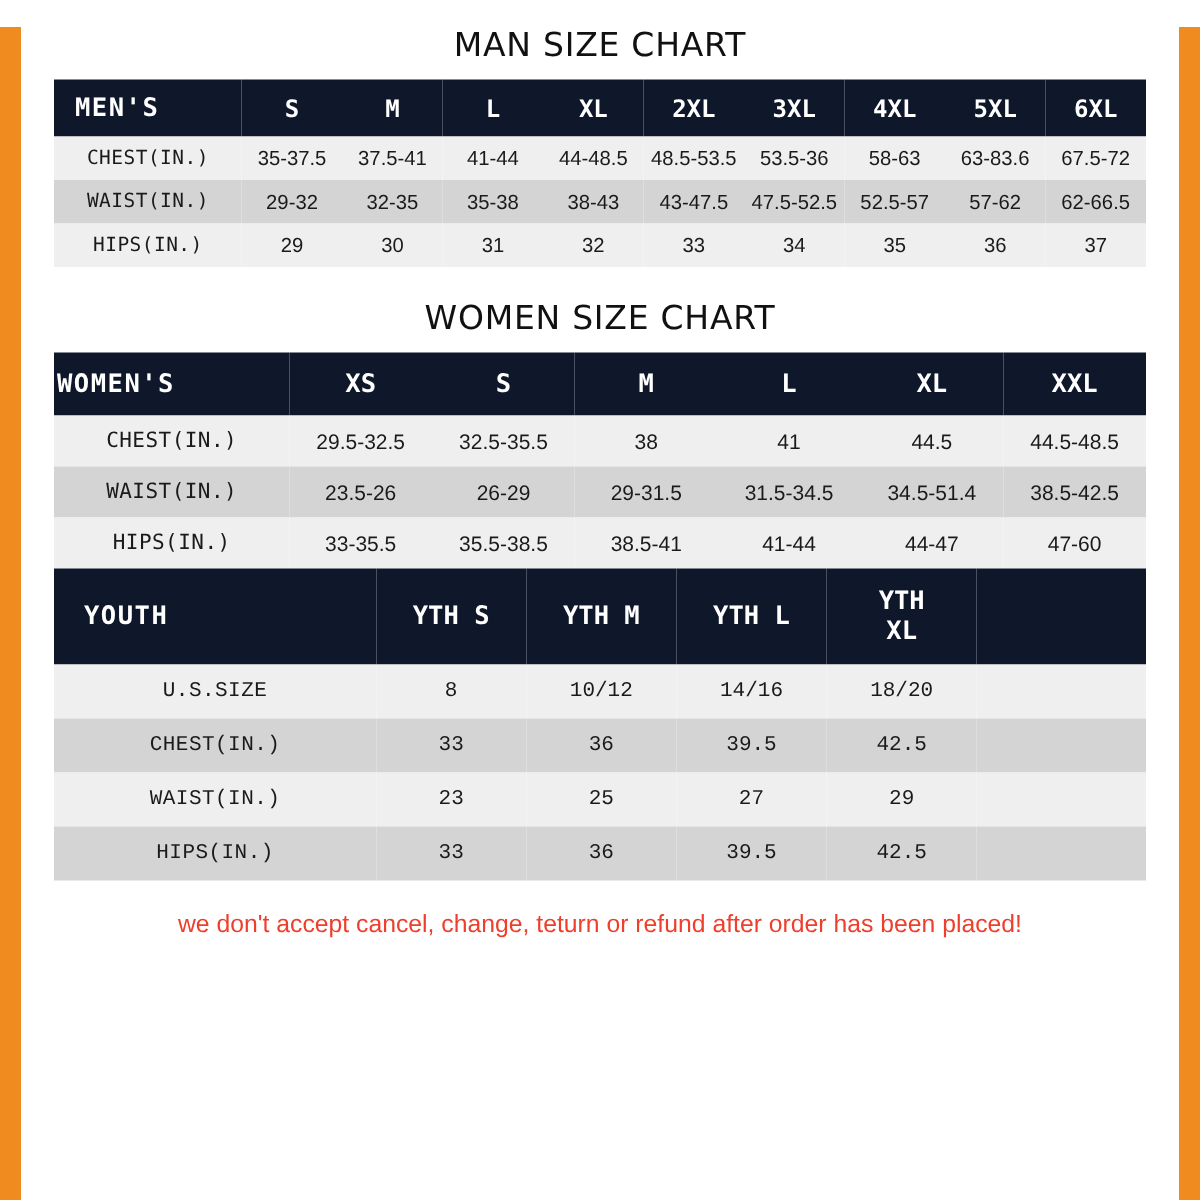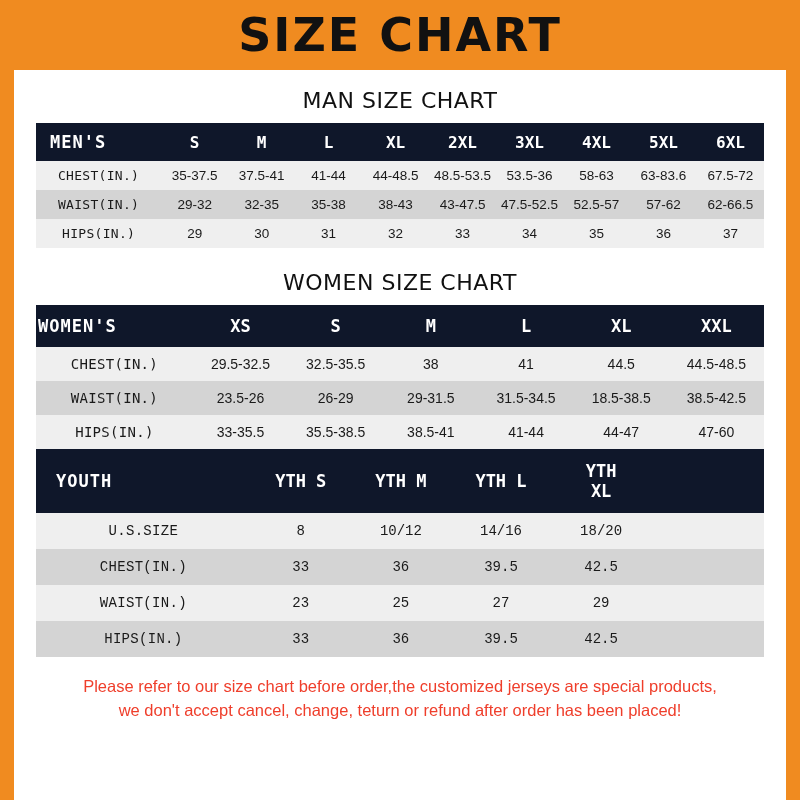--- a/index.html
+++ b/index.html
@@ -110,23 +110,20 @@
     line-height: 1.45;
     text-align: center;
   }
   .notice div { white-space: nowrap; }
 </style>
 </head>
 <body>
 
 <div class="page">
 
-  <div class="banner">
-    <div class="banner-title">SIZE CHART</div>
-  </div>
 
   <div class="section">
     <div class="section-title s1-title">MAN SIZE CHART</div>
     <table class="chart" id="men-table">
       <thead>
         <tr>
           <th class="rowlabel" style="width:15%">MEN'S</th>
           <th>S</th>
           <th>M</th>
           <th>L</th>
@@ -202,21 +199,21 @@
           <td>41</td>
           <td>44.5</td>
           <td>44.5-48.5</td>
         </tr>
         <tr class="dark">
           <td class="rowlabel">WAIST(IN.)</td>
           <td>23.5-26</td>
           <td>26-29</td>
           <td>29-31.5</td>
           <td>31.5-34.5</td>
-          <td>18.5-38.5</td>
+          <td>34.5-51.4</td>
           <td>38.5-42.5</td>
         </tr>
         <tr class="light">
           <td class="rowlabel">HIPS(IN.)</td>
           <td>33-35.5</td>
           <td>35.5-38.5</td>
           <td>38.5-41</td>
           <td>41-44</td>
           <td>44-47</td>
           <td>47-60</td>
@@ -268,17 +265,16 @@
           <td>36</td>
           <td>39.5</td>
           <td>42.5</td>
           <td></td>
         </tr>
       </tbody>
     </table>
   </div>
 
   <div class="notice">
-    <div>Please refer to our size chart before order,the customized jerseys are special products,</div>
     <div>we don't accept cancel, change, teturn or refund after order has been placed!</div>
   </div>
 
 </div>
 
 </body></html>

